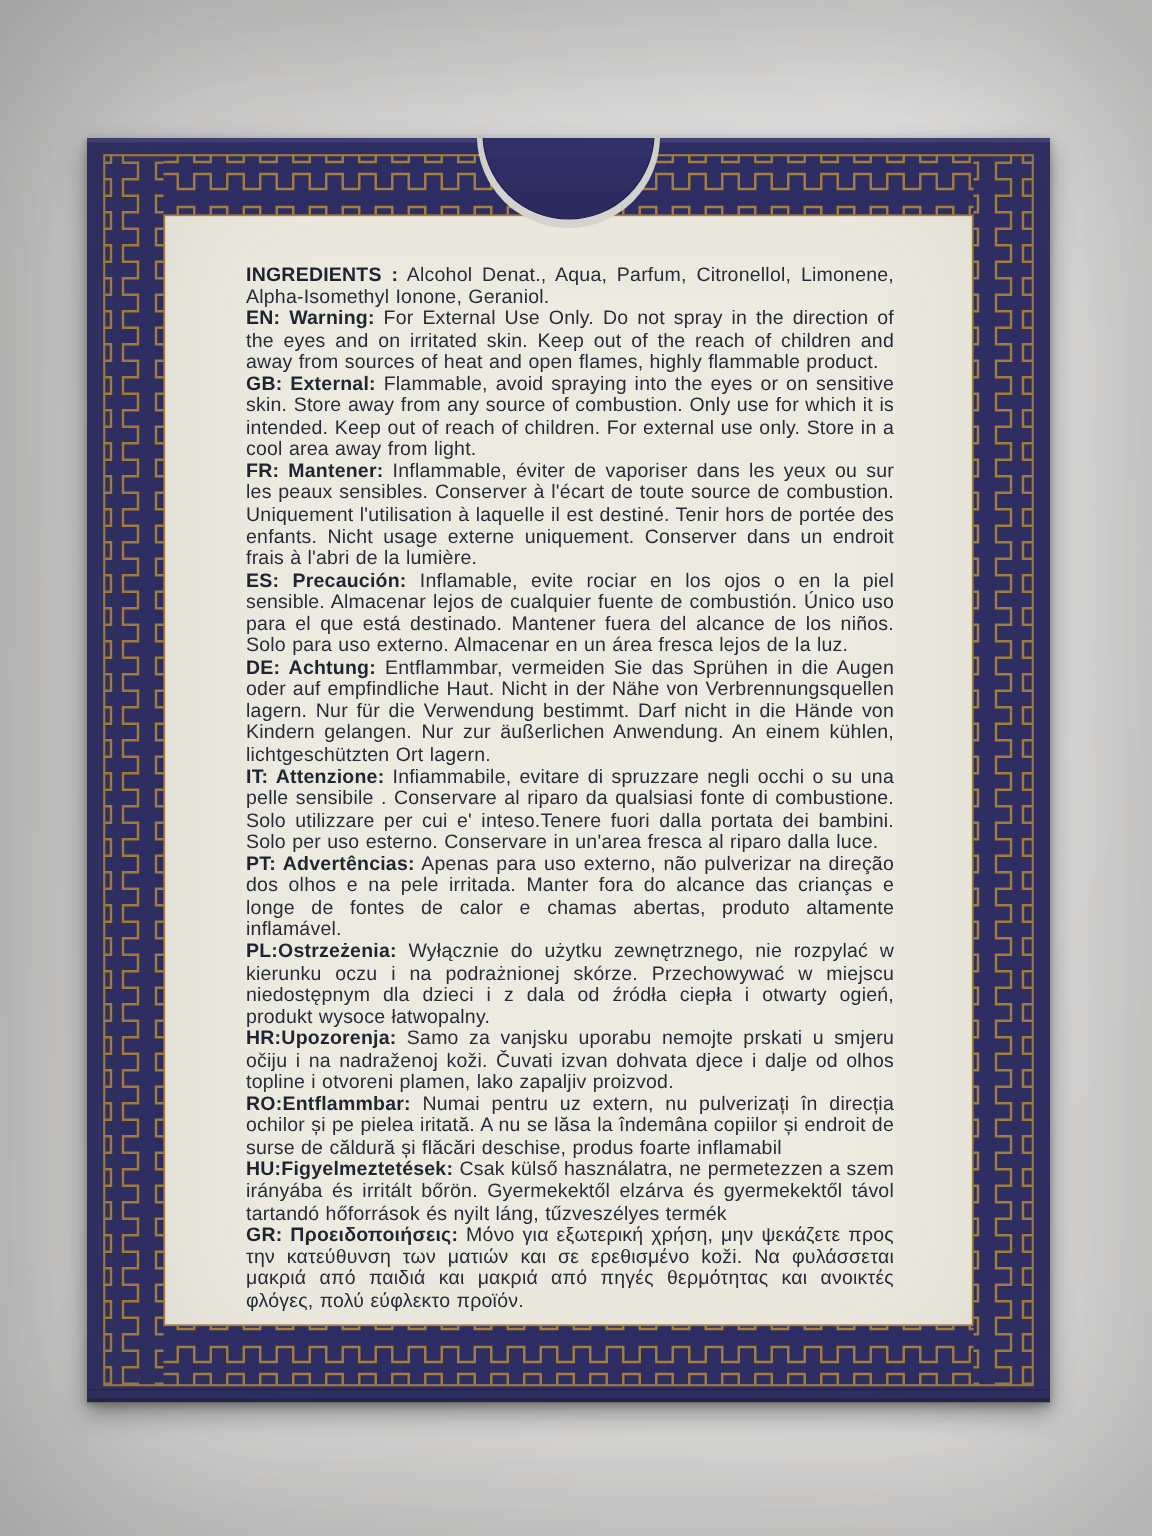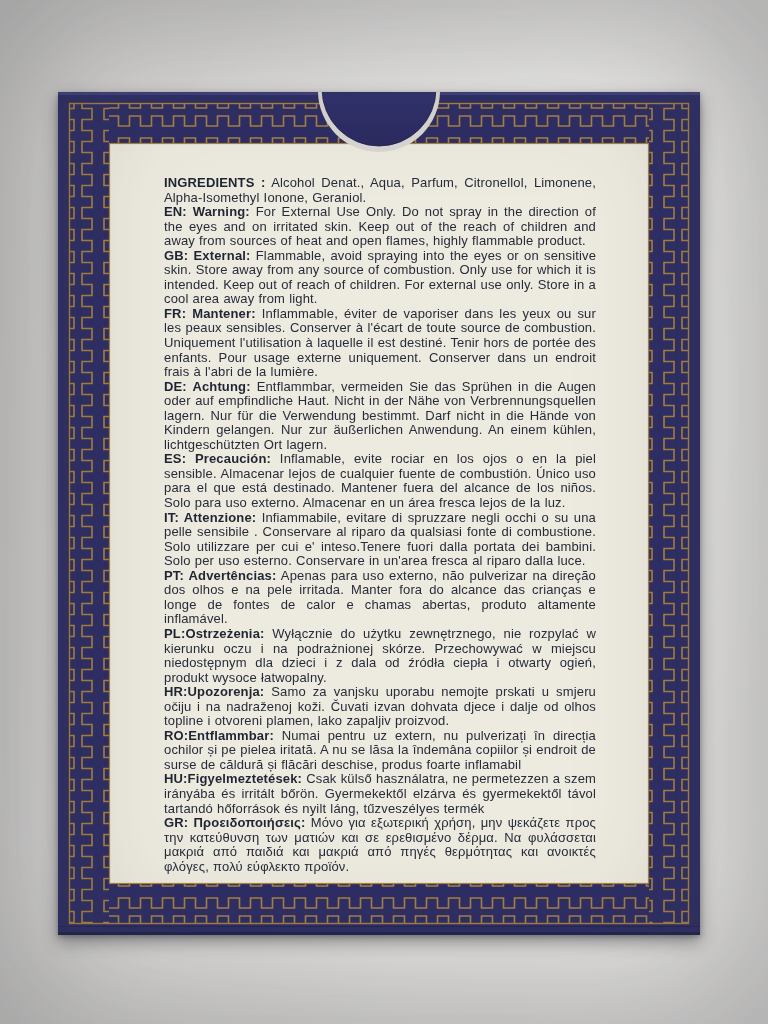--- a/index.html
+++ b/index.html
@@ -71,28 +71,28 @@
       <g>
         <circle cx="321" cy="-1" r="61" fill="#d8d7d3"></circle>
         <circle cx="321" cy="-3" r="57" fill="url(#flapGrad)" stroke="#20204a" stroke-width="0.8"></circle>
       </g>
     </svg>
 
     <div class="label-text">
       <p><b>INGREDIENTS :</b><span> Alcohol Denat., Aqua, Parfum, Citronellol, Limonene, Alpha-Isomethyl Ionone, Geraniol.</span></p>
       <p><b>EN: Warning:</b><span> For External Use Only. Do not spray in the direction of the eyes and on irritated skin. Keep out of the reach of children and away from sources of heat and open flames, highly flammable product.</span></p>
       <p><b>GB: External:</b><span> Flammable, avoid spraying into the eyes or on sensitive skin. Store away from any source of combustion. Only use for which it is intended. Keep out of reach of children. For external use only. Store in a cool area away from light.</span></p>
-      <p><b>FR: Mantener:</b><span> Inflammable, éviter de vaporiser dans les yeux ou sur les peaux sensibles. Conserver à l'écart de toute source de combustion. Uniquement l'utilisation à laquelle il est destiné. Tenir hors de portée des enfants. Pour usage externe uniquement. Conserver dans un endroit frais à l'abri de la lumière.</span></p>
+      <p><b>FR: Mantener:</b><span> Inflammable, éviter de vaporiser dans les yeux ou sur les peaux sensibles. Conserver à l'écart de toute source de combustion. Uniquement l'utilisation à laquelle il est destiné. Tenir hors de portée des enfants. Nicht usage externe uniquement. Conserver dans un endroit frais à l'abri de la lumière.</span></p>
+      <p><b>ES: Precaución:</b><span> Inflamable, evite rociar en los ojos o en la piel sensible. Almacenar lejos de cualquier fuente de combustión. Único uso para el que está destinado. Mantener fuera del alcance de los niños. Solo para uso externo. Almacenar en un área fresca lejos de la luz.</span></p>
       <p><b>DE: Achtung:</b><span> Entflammbar, vermeiden Sie das Sprühen in die Augen oder auf empfindliche Haut. Nicht in der Nähe von Verbrennungsquellen lagern. Nur für die Verwendung bestimmt. Darf nicht in die Hände von Kindern gelangen. Nur zur äußerlichen Anwendung. An einem kühlen, lichtgeschützten Ort lagern.</span></p>
-      <p><b>ES: Precaución:</b><span> Inflamable, evite rociar en los ojos o en la piel sensible. Almacenar lejos de cualquier fuente de combustión. Único uso para el que está destinado. Mantener fuera del alcance de los niños. Solo para uso externo. Almacenar en un área fresca lejos de la luz.</span></p>
       <p><b>IT: Attenzione:</b><span> Infiammabile, evitare di spruzzare negli occhi o su una pelle sensibile . Conservare al riparo da qualsiasi fonte di combustione. Solo utilizzare per cui e' inteso.Tenere fuori dalla portata dei bambini. Solo per uso esterno. Conservare in un'area fresca al riparo dalla luce.</span></p>
       <p><b>PT: Advertências:</b><span> Apenas para uso externo, não pulverizar na direção dos olhos e na pele irritada. Manter fora do alcance das crianças e longe de fontes de calor e chamas abertas, produto altamente inflamável.</span></p>
       <p><b>PL:Ostrzeżenia:</b><span> Wyłącznie do użytku zewnętrznego, nie rozpylać w kierunku oczu i na podrażnionej skórze. Przechowywać w miejscu niedostępnym dla dzieci i z dala od źródła ciepła i otwarty ogień, produkt wysoce łatwopalny.</span></p>
       <p><b>HR:Upozorenja:</b><span> Samo za vanjsku uporabu nemojte prskati u smjeru očiju i na nadraženoj koži. Čuvati izvan dohvata djece i dalje od olhos topline i otvoreni plamen, lako zapaljiv proizvod.</span></p>
       <p><b>RO:Entflammbar:</b><span> Numai pentru uz extern, nu pulverizați în direcția ochilor și pe pielea iritată. A nu se lăsa la îndemâna copiilor și endroit de surse de căldură și flăcări deschise, produs foarte inflamabil</span></p>
       <p><b>HU:Figyelmeztetések:</b><span> Csak külső használatra, ne permetezzen a szem irányába és irritált bőrön. Gyermekektől elzárva és gyermekektől távol tartandó hőforrások és nyilt láng, tűzveszélyes termék</span></p>
-      <p><b>GR: Προειδοποιήσεις:</b><span> Μόνο για εξωτερική χρήση, μην ψεκάζετε προς την κατεύθυνση των ματιών και σε ερεθισμένο δέρμα. Να φυλάσσεται μακριά από παιδιά και μακριά από πηγές θερμότητας και ανοικτές φλόγες, πολύ εύφλεκτο προϊόν.</span></p>
+      <p><b>GR: Προειδοποιήσεις:</b><span> Μόνο για εξωτερική χρήση, μην ψεκάζετε προς την κατεύθυνση των ματιών και σε ερεθισμένο koži. Να φυλάσσεται μακριά από παιδιά και μακριά από πηγές θερμότητας και ανοικτές φλόγες, πολύ εύφλεκτο προϊόν.</span></p>
     </div>
 
   </div>
 
   <div class="vignette"></div>
 </div>
 
 </body></html>

